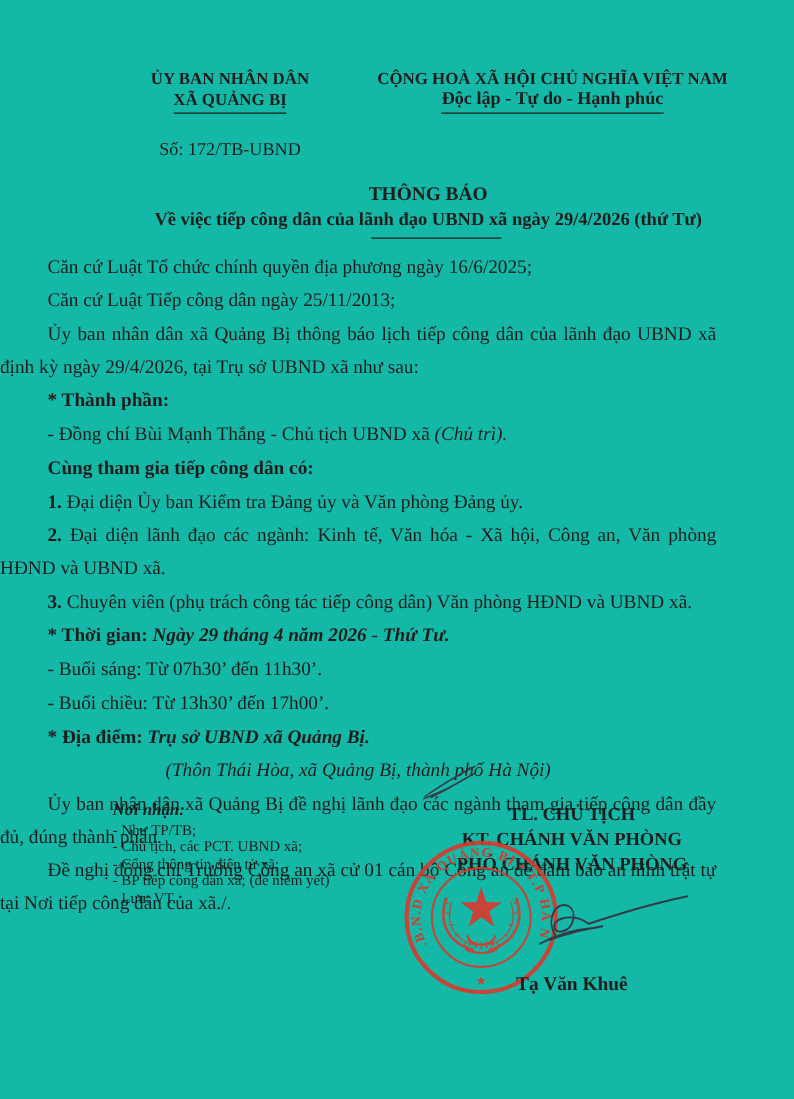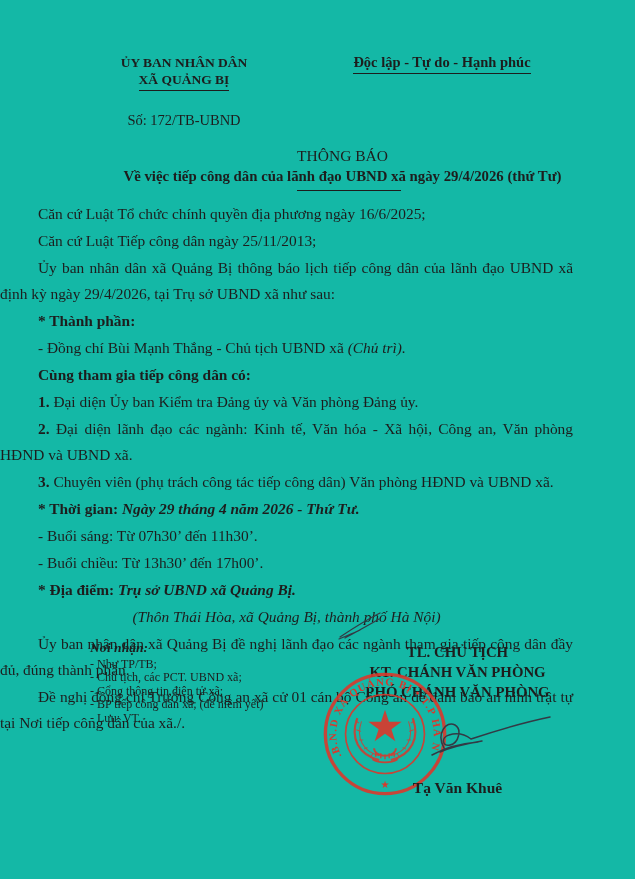--- a/index.html
+++ b/index.html
@@ -21,21 +21,21 @@
     position:absolute; left:292px; top:54px; width:300px;
     text-align:center; font-weight:bold; font-size:13.5px; line-height:17px;
   }
   .ul-name { display:inline-block; border-bottom:1.2px solid #1d1d1d; padding-bottom:2px; }
   .motto { font-size:14.5px; }
   .doc-number { margin-top:21px; font-weight:normal; font-size:14.5px; }
   .dateline { margin-top:17px; font-weight:normal; font-style:italic; font-size:14.5px; white-space:pre; }
   
   .content { padding-top:145px; }
   .title-block { text-align:center; margin-left:95px; margin-right:45px; }
-  .doc-title { font-weight:normal; font-size:15.5px; line-height:21px; }
+  .doc-title { font-weight:bold; font-size:15.5px; line-height:21px; }
   .doc-subtitle { font-weight:bold; font-size:14.8px; line-height:21px; }
   .title-rule { width:104px; height:0; border-bottom:1.3px solid #1d1d1d; margin:3px auto 0; transform:translateX(6px); }
   
   .body-text { margin-top:10px; padding-right:62px;font-family:Liberation Serif, serif; }
   .body-text p {
     margin:0 0 1px 0;
     font-size:15.4px; line-height:26px;
     text-align:justify; text-indent:38px;
   }
   .b { font-weight:bold; }
@@ -57,20 +57,21 @@
 
 <div class="page">
 
   <div class="header-left">
     <div>ỦY BAN NHÂN DÂN</div>
     <div><span class="ul-name">XÃ QUẢNG BỊ</span></div>
     <div class="doc-number">Số: 172/TB-UBND</div>
   </div>
 
   <div class="header-right">
+    <div>CỘNG HOÀ XÃ HỘI CHỦ NGHĨA VIỆT NAM</div>
     <div class="motto"><span class="ul-name">Độc lập - Tự do - Hạnh phúc</span></div>
   </div>
 
   <div class="content">
 
     <div class="title-block">
       <div class="doc-title">THÔNG BÁO</div>
       <div class="doc-subtitle">Về việc tiếp công dân của lãnh đạo UBND xã ngày 29/4/2026 (thứ Tư)</div>
       <div class="title-rule"></div>
     </div>

